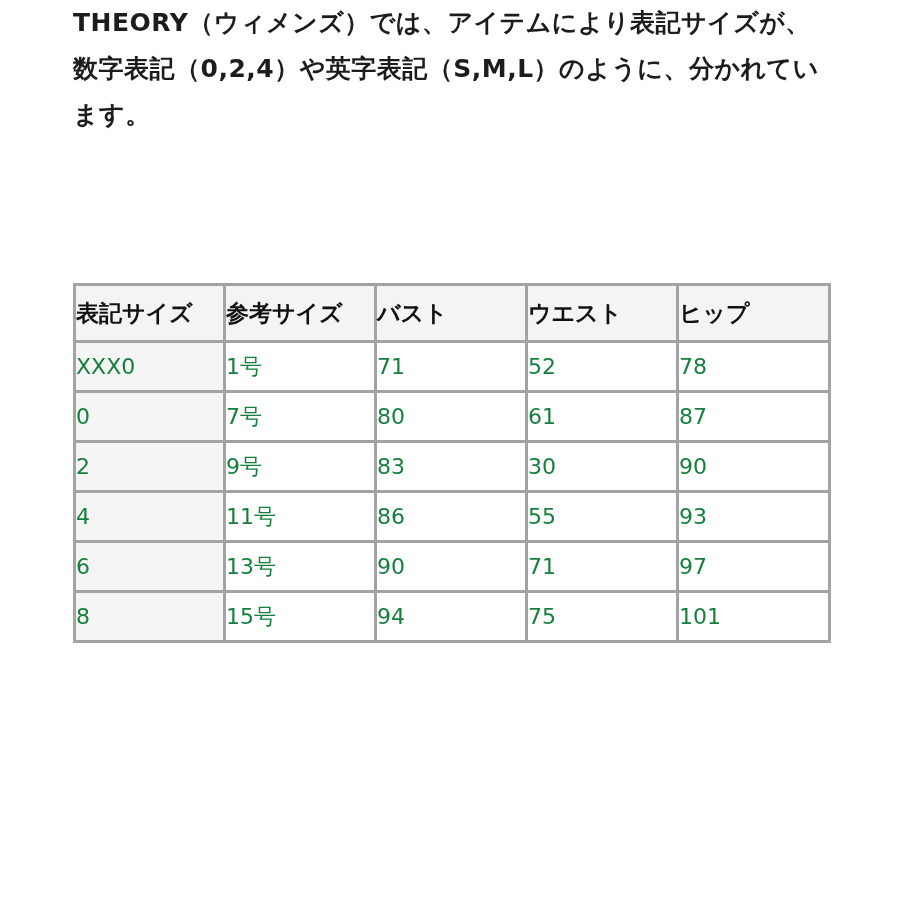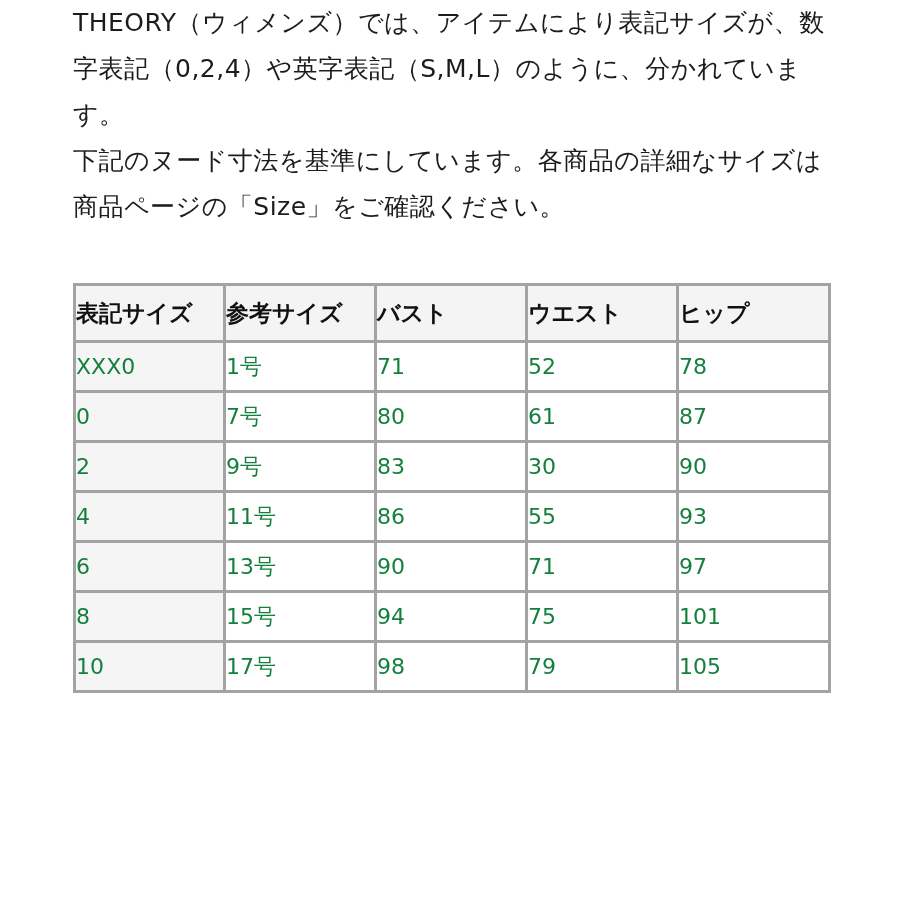--- a/index.html
+++ b/index.html
@@ -20,20 +20,21 @@
       left: 73px;
       top: 0px;
       width: 760px;
       font-size: 25px;
       line-height: 46px;
       letter-spacing: 0.5px;
       color: #1c1c1c;
     }
     .intro p {
       margin: 0;
+      font-weight: bold;
     }
     .intro .line1 {
       margin-top: 0px;
     }
     table.size-table {
       position: absolute;
       left: 73px;
       top: 283px;
       border-collapse: collapse;
       table-layout: fixed;
@@ -66,21 +67,20 @@
     col.c2 { width: 151px; }
     col.c3 { width: 151px; }
     col.c4 { width: 151px; }
     col.c5 { width: 152px; }
   </style>
 </head>
 <body>
 
 <div class="intro">
   <p class="line1">THEORY（ウィメンズ）では、アイテムにより表記サイズが、数字表記（0,2,4）や英字表記（S,M,L）のように、分かれています。</p>
-  <p>下記のヌード寸法を基準にしています。各商品の詳細なサイズは商品ページの「Size」をご確認ください。</p>
 </div>
 
 <table class="size-table">
   <colgroup>
     <col class="c1">
       <col class="c2">
       <col class="c3">
       <col class="c4">
       <col class="c5">
   </colgroup>
@@ -129,21 +129,14 @@
       <td>71</td>
       <td>97</td>
     </tr>
     <tr>
       <td class="col-label">8</td>
       <td>15号</td>
       <td>94</td>
       <td>75</td>
       <td>101</td>
     </tr>
-    <tr>
-      <td class="col-label">10</td>
-      <td>17号</td>
-      <td>98</td>
-      <td>79</td>
-      <td>105</td>
-    </tr>
   </tbody>
 </table>
 
 </body></html>

